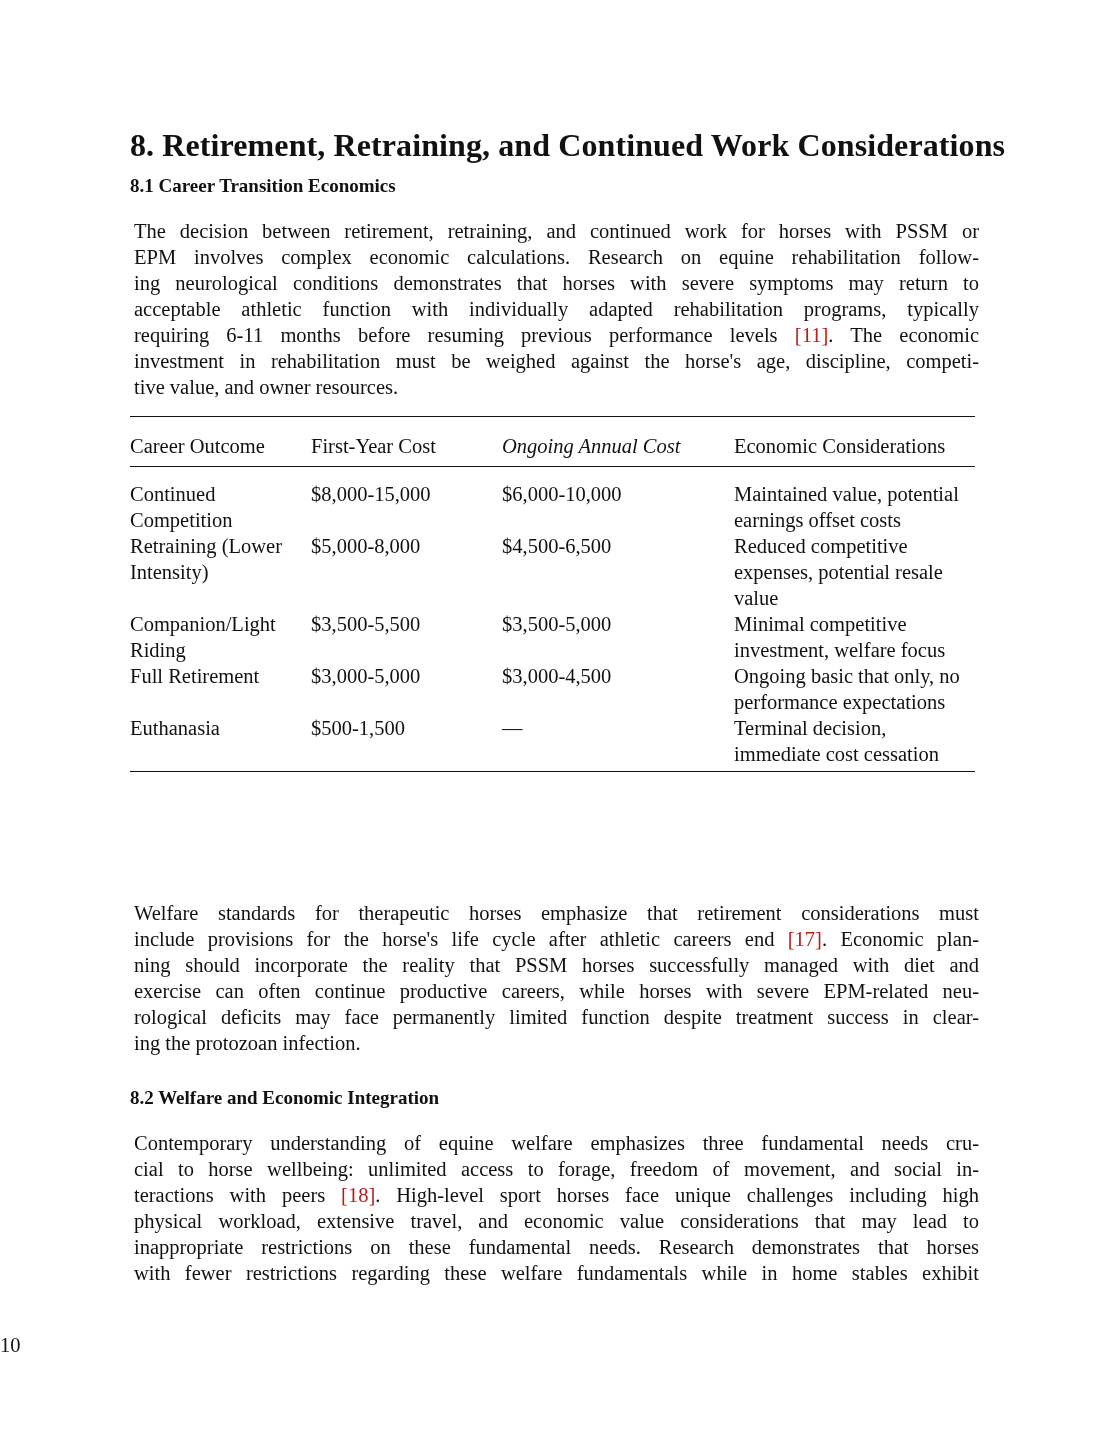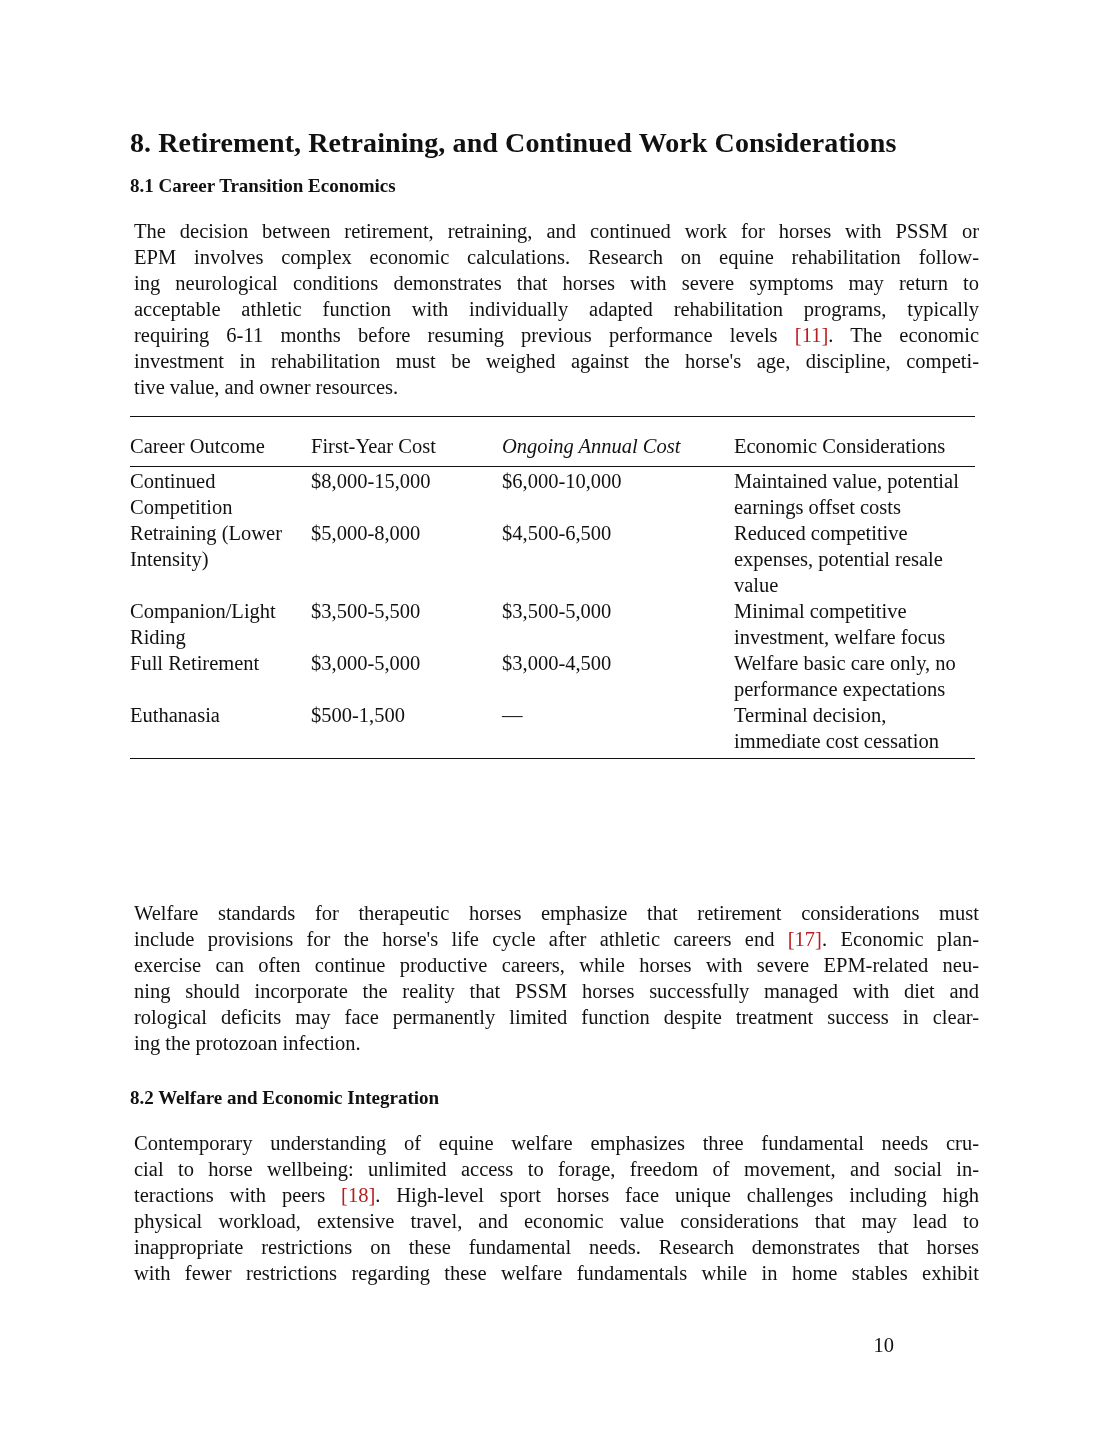--- a/index.html
+++ b/index.html
@@ -4,21 +4,21 @@
   <style>
     html, body { margin: 0; padding: 0; background: #ffffff; }
     body {
       width: 1105px; height: 1430px; position: relative; overflow: hidden;
       font-family: "Liberation Serif", "DejaVu Serif", serif;
       color: #111111;
     }
     .page { position: absolute; left: 130px; top: 0; width: 845px; }
     h1 {
       position: absolute; top: 127px; left: 0; margin: 0;
-      font-size: 28px; font-weight: bold; letter-spacing: 0.1px;
+      font-size: 32px; font-weight: bold; letter-spacing: 0.1px;
       white-space: nowrap;
     }
     h2 {
       margin: 0; font-size: 19px; font-weight: bold; position: absolute; left: 0;
       white-space: nowrap;
     }
     .para {
       position: absolute; left: 0; width: 845px;
       font-size: 20.5px; line-height: 26px; text-align: justify;
       margin: 4px; hyphens: manual;
@@ -29,28 +29,28 @@
     table.econ {
       position: absolute; left: 0; top: 416px; width: 845px;
       border-collapse: collapse; font-size: 20.5px; line-height: 26px;
       border-top: 1.2px solid #111; border-bottom: 1.2px solid #111;
     }
     table.econ th, table.econ td {
       text-align: left; vertical-align: top; padding: 0; font-weight: normal;
     }
     table.econ thead th { vertical-align: bottom; padding-top: 16px; padding-bottom: 7px; }
     table.econ thead tr { border-bottom: 1.2px solid #111; }
-    table.econ tbody tr:first-child td { padding-top: 1px; margin-left: 33px; }
+    table.econ tbody tr:first-child td { padding-top: 14px; margin-left: 33px; }
     table.econ tbody tr:last-child td { padding-bottom: 4px; }
     .c1 { width: 181px; }
     .c2 { width: 191px; }
     .c3 { width: 232px; font-style: italic; }
     .c4 { width: 241px; }
     .pagenum {
-      position: absolute; top: 1334px; left: 0; width: 894px; text-align: right;
+      position: absolute; top: 1334px; left: 0; width: 894px; text-align: left;
       font-size: 20.5px;
     }
   </style>
 </head>
 <body>
 
 <div class="page">
 
   <h1>8. Retirement, Retraining, and Continued Work Considerations</h1>
 
@@ -91,36 +91,36 @@
       <tr>
         <td>Companion/Light Riding</td>
         <td>$3,500-5,500</td>
         <td>$3,500-5,000</td>
         <td>Minimal competitive investment, welfare focus</td>
       </tr>
       <tr>
         <td>Full Retirement</td>
         <td>$3,000-5,000</td>
         <td>$3,000-4,500</td>
-        <td>Welfare basic care only, no performance expectations</td>
+        <td>Ongoing basic that only, no performance expectations</td>
       </tr>
       <tr>
         <td>Euthanasia</td>
         <td>$500-1,500</td>
         <td>—</td>
         <td>Terminal decision, immediate cost cessation</td>
       </tr>
     </tbody>
   </table>
 
   <p class="para" style="top:896px">
     <span class="line">Welfare standards for therapeutic horses emphasize that retirement considerations must</span>
     <span class="line"><span>include provisions for the horse's life cycle after athletic careers end </span><a class="cite">[17]</a><span>. Economic plan-</span></span>
+    <span class="line">ning should incorporate the reality that PSSM horses successfully managed with diet and</span>
     <span class="line">exercise can often continue productive careers, while horses with severe EPM-related neu-</span>
-    <span class="line">ning should incorporate the reality that PSSM horses successfully managed with diet and</span>
     <span class="line">rological deficits may face permanently limited function despite treatment success in clear-</span>
     <span class="line last">ing the protozoan infection.</span>
   </p>
 
   <h2 style="top:1087px">8.2 Welfare and Economic Integration</h2>
 
   <p class="para" style="top:1126px">
     <span class="line">Contemporary understanding of equine welfare emphasizes three fundamental needs cru-</span>
     <span class="line">cial to horse wellbeing:  unlimited access to forage, freedom of movement, and social in-</span>
     <span class="line"><span>teractions with peers </span><a class="cite">[18]</a><span>. High-level sport horses face unique challenges including high</span></span>

